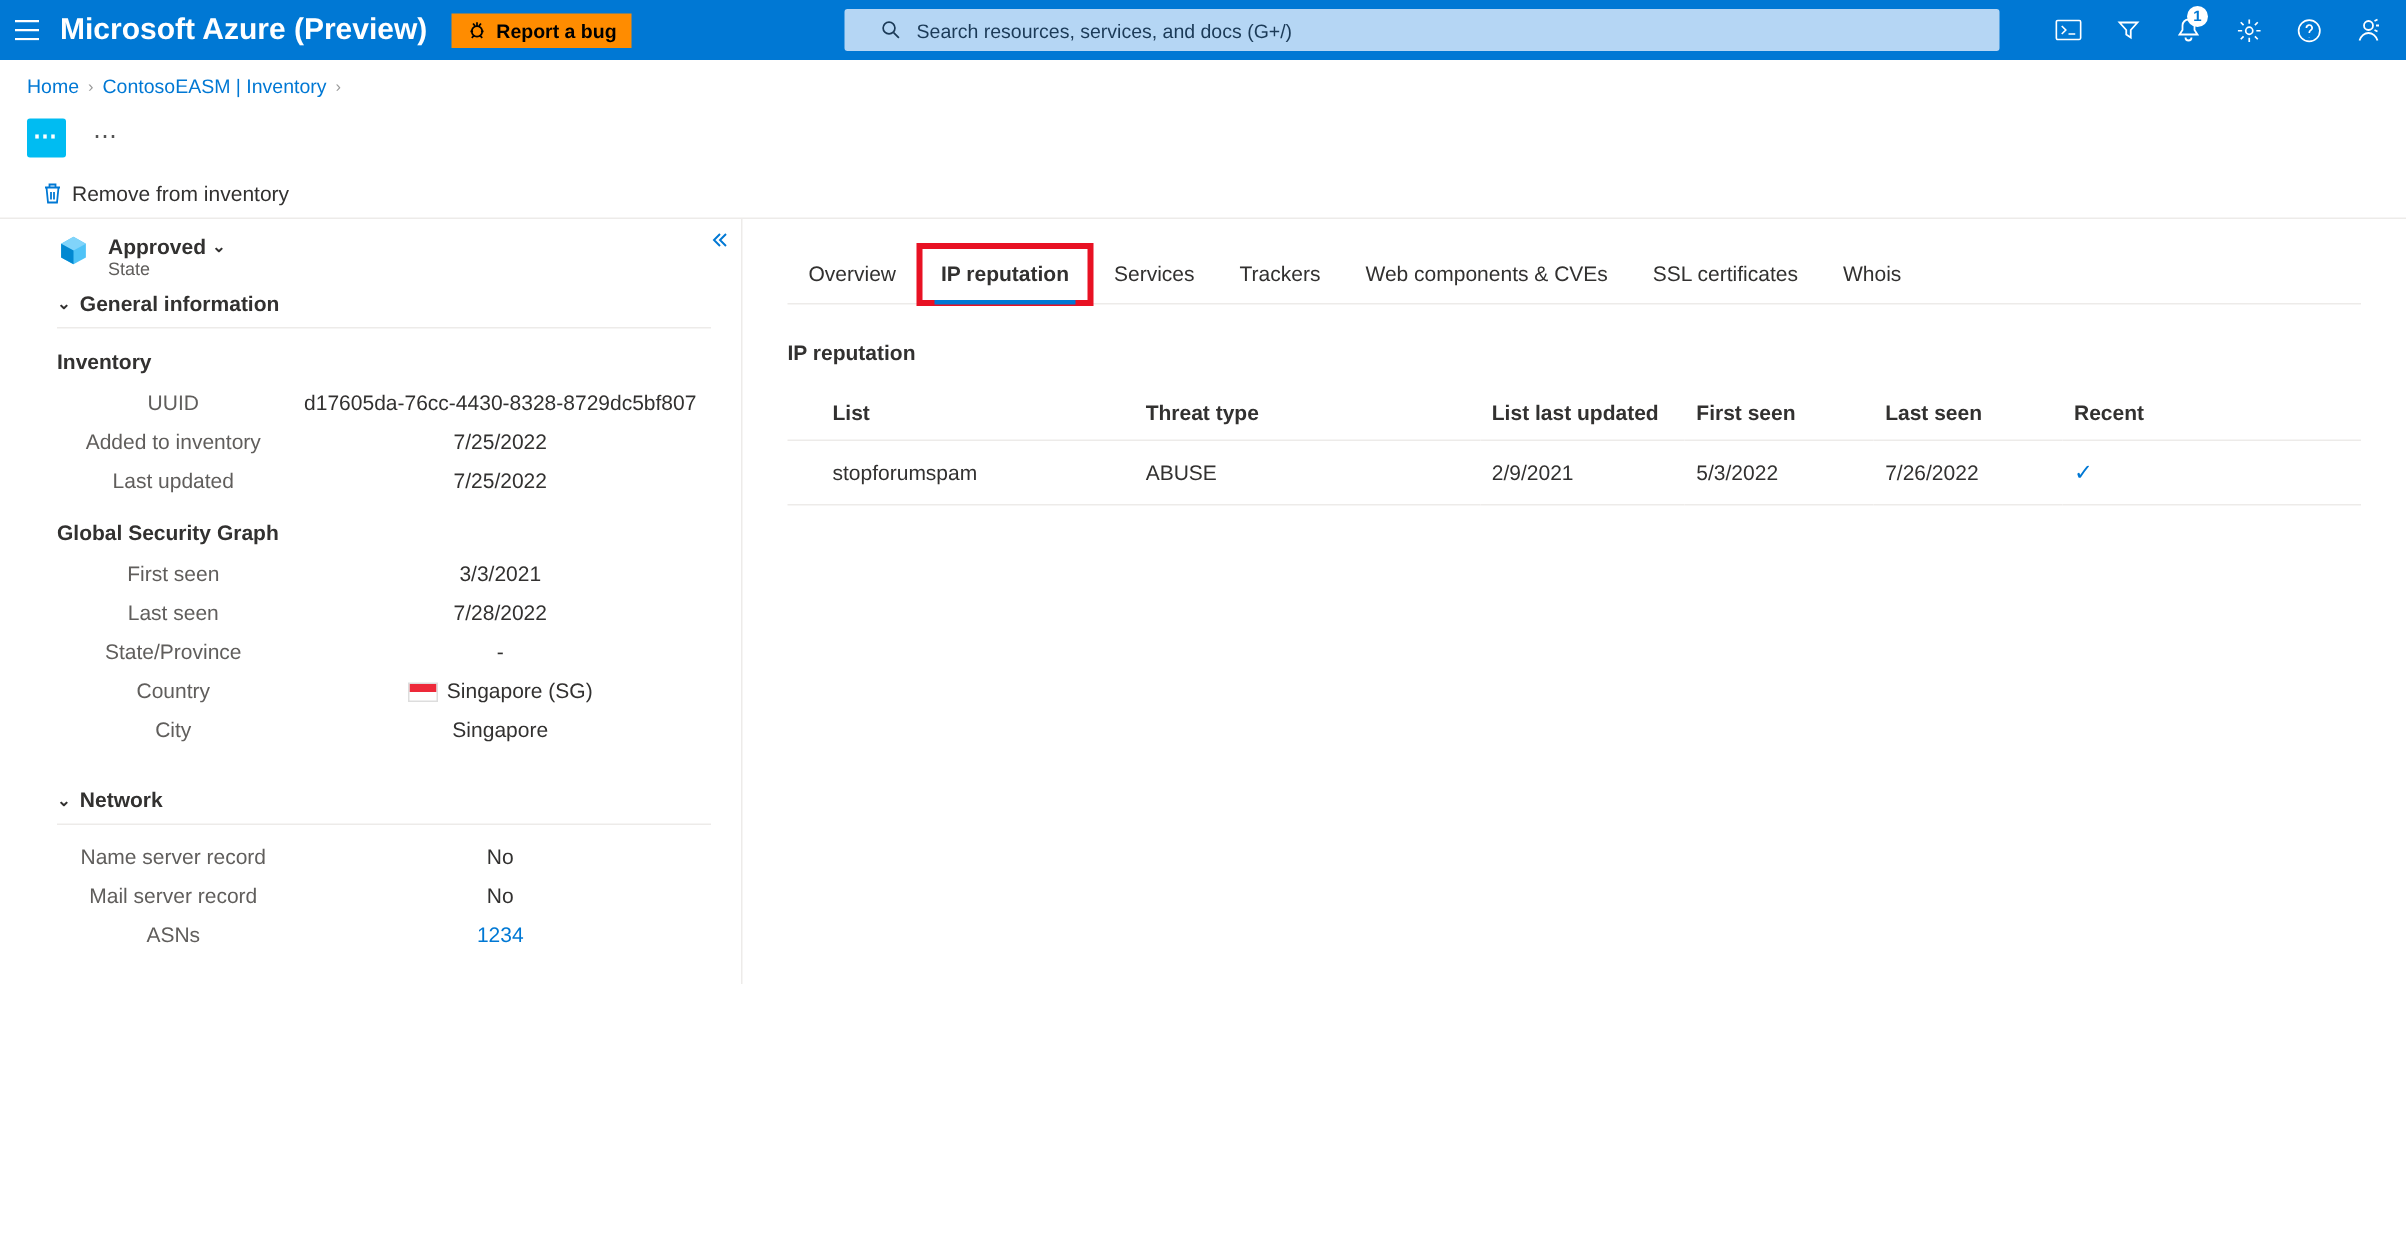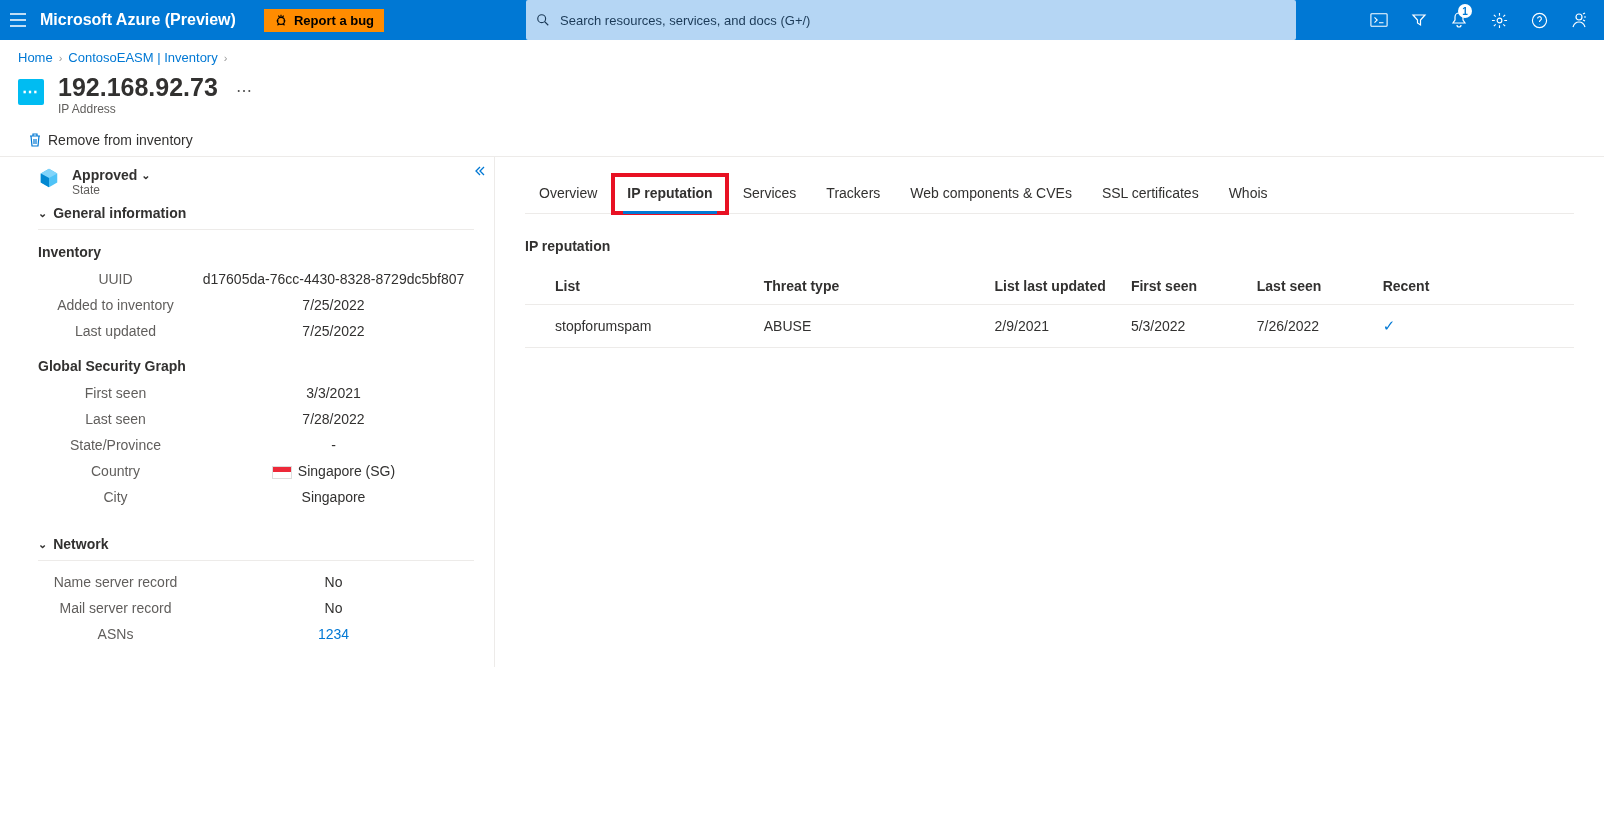--- a/index.html
+++ b/index.html
@@ -25,41 +25,41 @@
   .top-header {
     height: 40px;
     background: var(--azure-header);
     display: flex;
     align-items: center;
     color: #fff;
     padding: 0 8px;
     gap: 12px;
   }
   .hamburger-icon { width: 20px; height: 20px; display:flex; align-items:center; justify-content:center; cursor:pointer; }
-  .brand { font-weight: 600; font-size: 16px; white-space: nowrap; margin-right: 16px;}
+  .brand { font-weight: 600; font-size: 20px; white-space: nowrap; margin-right: 4px;}
   .bug-btn {
     background: var(--bug-orange);
     color: #000;
     font-weight: 600;
     font-size: 13px;
     padding: 4px 10px;
     display: flex;
     align-items: center;
     gap: 6px;
     cursor: pointer;
   }
   .search-wrap {
     flex: 0 0 770px;
     margin-left: 130px;
     display:flex;
     align-items:center;
     background: var(--search-bg);
     border-radius: 2px;
-    height: 40px;
-    padding: 0 10px;
+    height: 28px;
+    padding: 0 24px;
     gap: 8px;
     color: #1b3a57;
   }
   .search-wrap input {
     flex:1;
     border:none;
     background:transparent;
     outline:none;
     font-size:13px;
     color:#1b3a57;
@@ -239,24 +239,20 @@
   <a href="#">Home</a>
   <span class="chev">›</span>
   <a href="#">ContosoEASM | Inventory</a>
   <span class="chev">›</span>
 </div>
 
 <div class="title-row">
   <div class="ip-icon">
       <span>⋯</span>
     </div>
-  <div>
-    <div class="page-title">192.168.92.73</div>
-    <div class="page-subtitle">IP Address</div>
-  </div>
   <div class="more-dots">⋯</div>
 </div>
 
 <div class="command-bar">
   <div class="cmd">
     <span class="trash-icon">
       <svg width="14" height="16" viewBox="0 0 14 16">
           <path d="M2 4h10M5 4V2h4v2M3 4l1 10h6l1-10M6 7v5M8 7v5" stroke="#0078d4" fill="none" stroke-width="1.2"></path>
         </svg>
     </span>

